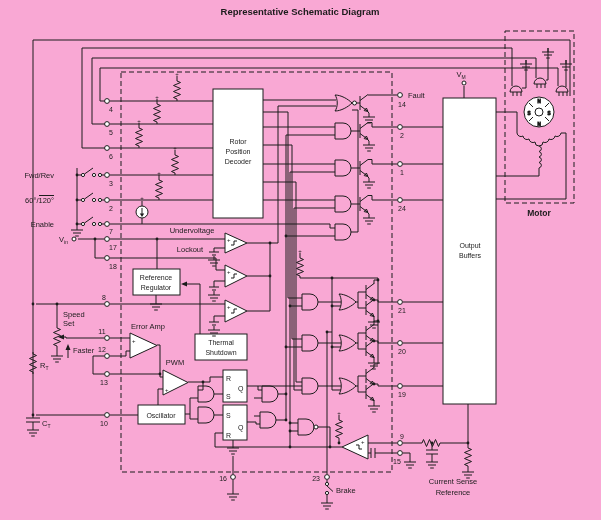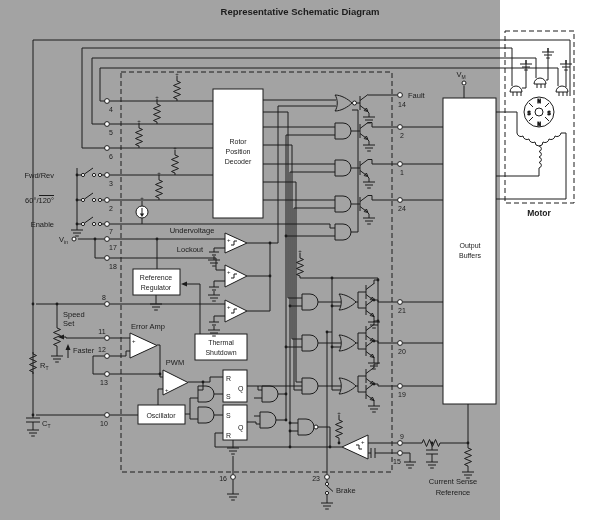--- a/index.html
+++ b/index.html
@@ -1,16 +1,16 @@
 <!DOCTYPE html>
 <html><head>
 <meta charset="utf-8">
 <style>
   html,body{margin:0;padding:0;background:#ffffff;}
-  #stage{position:relative;width:500px;height:520px;background:#a3a3a3;font-family:"Liberation Sans",sans-serif;}
+  #stage{position:relative;width:601px;height:520px;background:#f9a8d4;font-family:"Liberation Sans",sans-serif;}
   svg{display:block;}
   .wire{stroke:#1c1c1c;fill:none;stroke-width:1;}
   .dash{stroke-dasharray:5 3;}
   .box{fill:#ffffff;stroke:#1c1c1c;stroke-width:1;}
   .pin{fill:#ffffff;stroke:#1c1c1c;stroke-width:1;}
   .dot{fill:#1c1c1c;stroke:none;}
   .arr{fill:#1c1c1c;stroke:none;}
   text{fill:#1c1c1c;font-family:"Liberation Sans",sans-serif;font-size:7.5px;}
   .t7{font-size:7px;}
   .t6{font-size:6px;}

